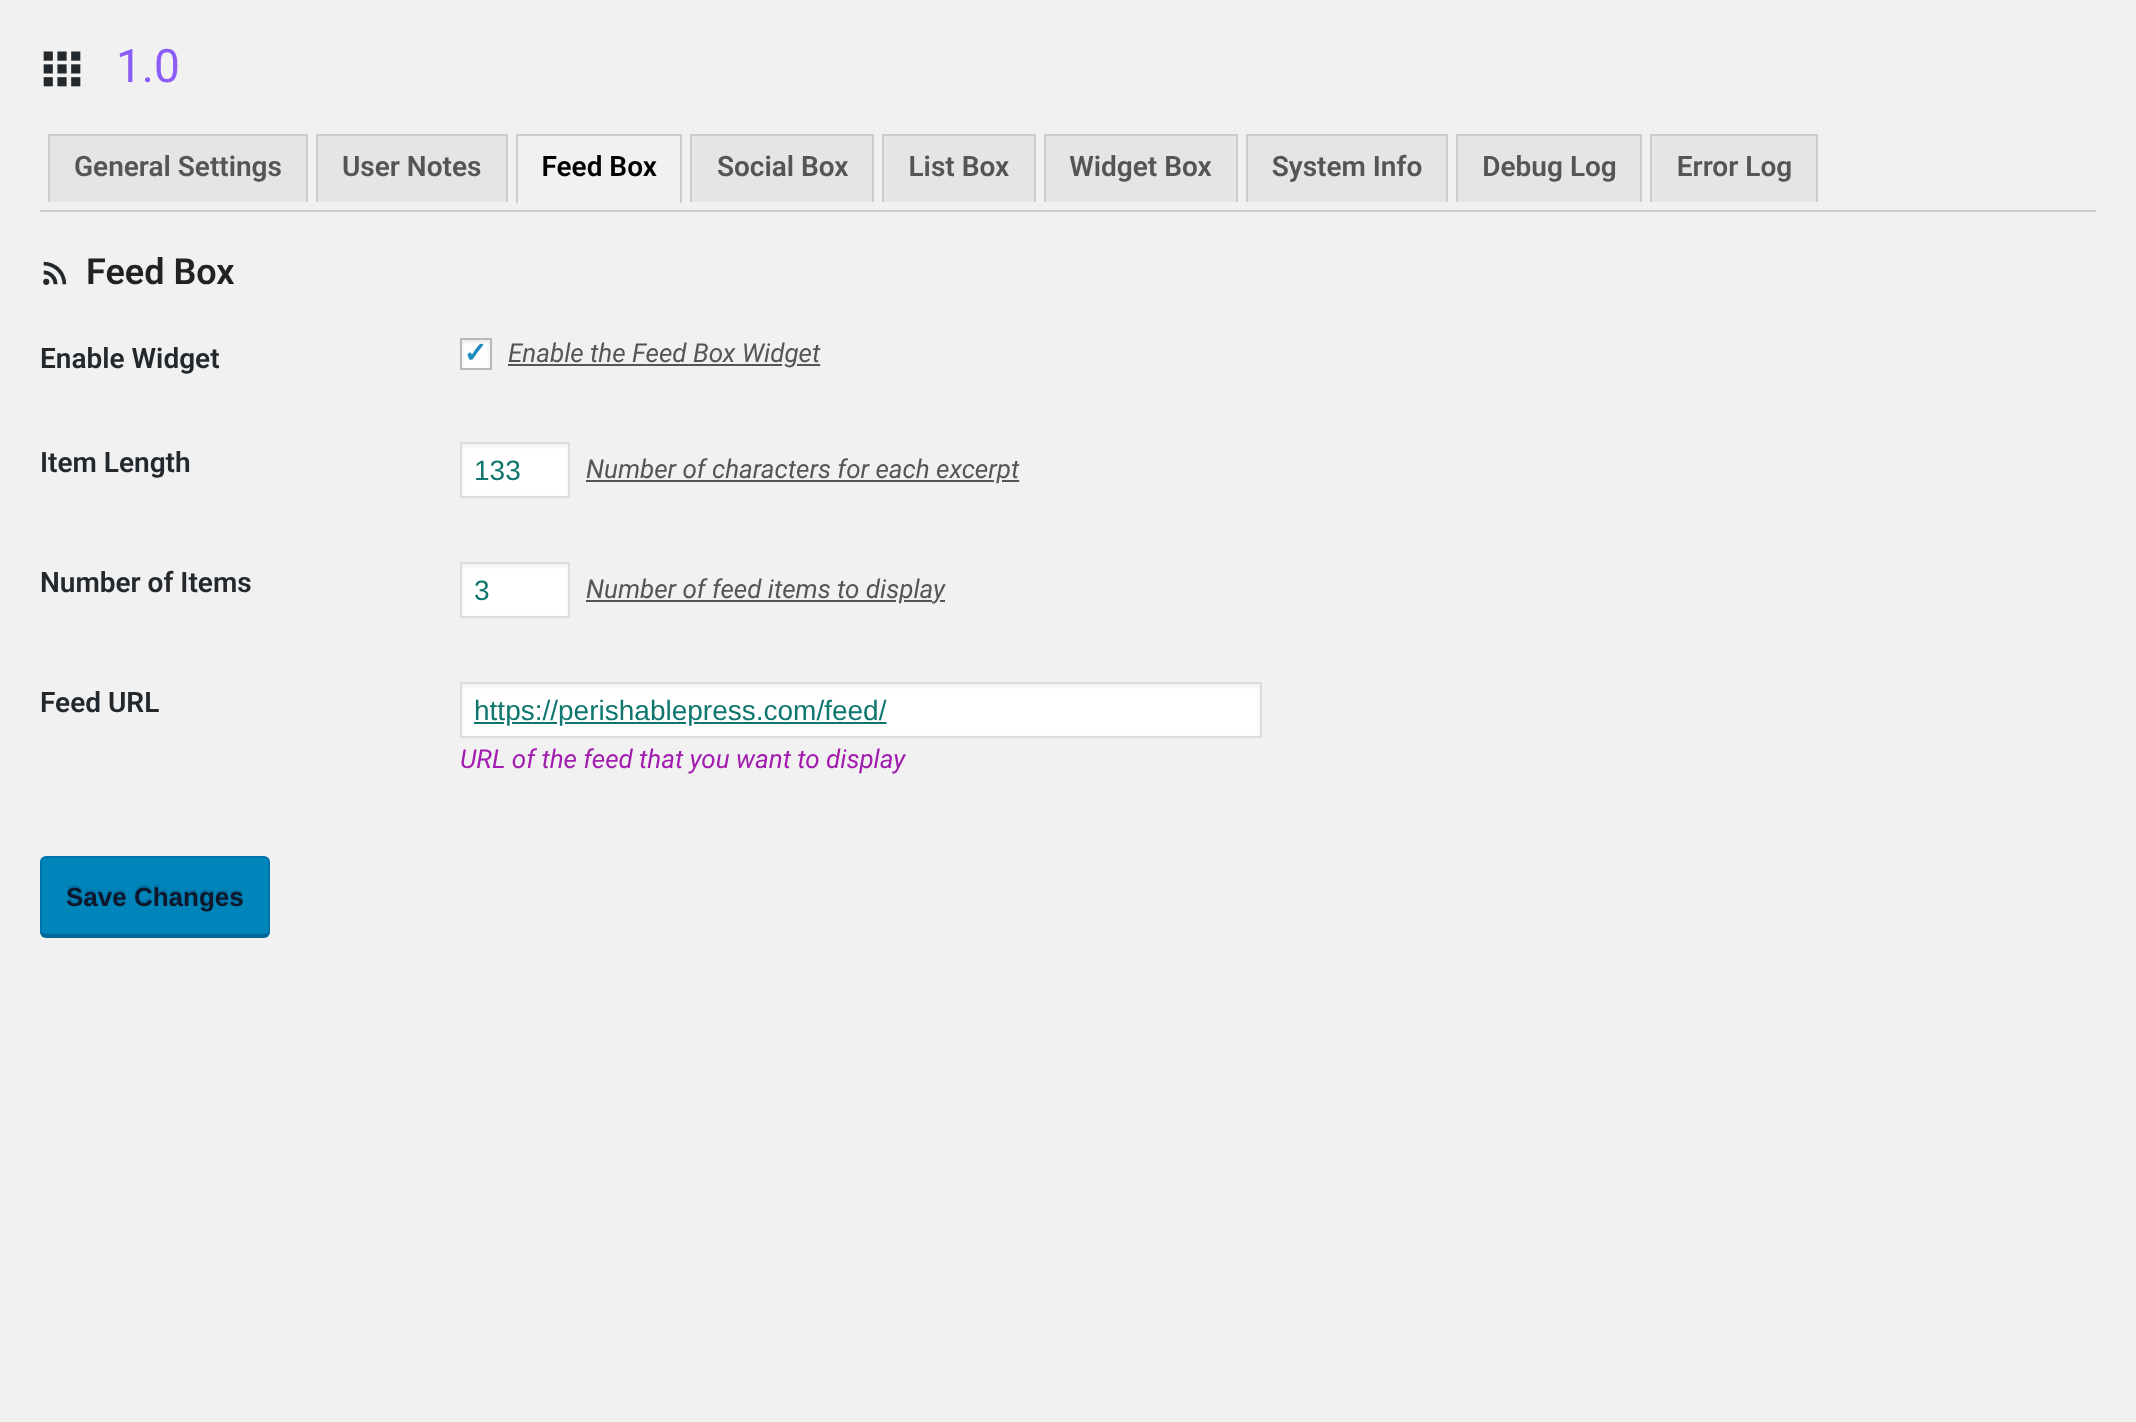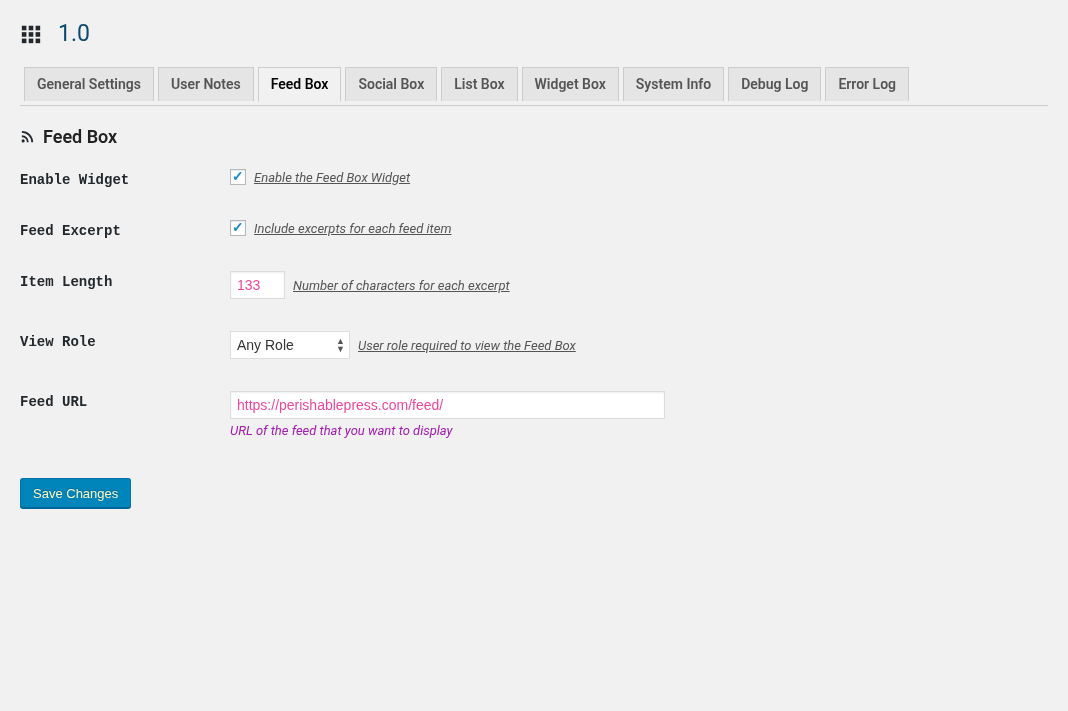--- a/index.html
+++ b/index.html
@@ -21,21 +21,21 @@
     margin: 0 0 15px 0;
     display: flex;
     align-items: center;
     line-height: 1.2;
   }
   h1.page-title .icon {
     margin-right: 10px;
     display: inline-flex;
   }
   h1.page-title .ver {
-    color: #0c4a6e;
+    color: #8b5cf6;
     margin-left: 6px;
   }
 
   
   .nav-tab-wrapper {
     border-bottom: 1px solid #ccc;
     margin: 0 0 20px 0;
     padding: 4px;
   }
   .nav-tab {
@@ -85,21 +85,20 @@
     border-collapse: collapse;
   }
   table.form-table th {
     text-align: left;
     vertical-align: top;
     width: 200px;
     padding: 15px 10px 20px 0;
     font-weight: 600;
     color: #23282d;
     font-size: 14px;
-    font-family: Liberation Mono, monospace;
   }
   table.form-table td {
     padding: 12px 10px 20px 0;
     vertical-align: top;
   }
   .inline {
     display: inline-flex;
     align-items: center;
   }
   .desc {
@@ -137,27 +136,27 @@
     font-size: 14px;
     font-weight: 700;
     color: #1e8cbe;
   }
 
   input[type="text"], input[type="number"], input[type="url"] {
     padding: 4px 6px;
     border: 1px solid #ddd;
     box-shadow: inset 0 1px 2px rgba(0,0,0,.07);
     font-size: 14px;
-    color: #ec4899;
+    color: #0f766e;
     background: #fff;
     height: 28px;
     box-sizing: border-box;
   }
   input.num-small { width: 55px; }
-  input.url-wide  { width: 435px; }
+  input.url-wide  { width: 401px; text-decoration: underline; }
 
   .select-wrap {
     display: inline-block;
     position: relative;
     border: 1px solid #ddd;
     background: #fff;
     height: 28px;
     box-sizing: border-box;
     width: 120px;
   }
@@ -187,28 +186,29 @@
   }
 
   .submit {
     margin: 20px 0 20px 0;
   }
   .button-primary {
     background: #0085ba;
     border: 1px solid #0073aa;
     border-bottom-color: #006799;
     box-shadow: 0 1px 0 #006799;
-    color: #fef9c3;
+    color: #0f172a;
     font-size: 13px;
     line-height: 1;
-    height: 30px;
+    height: 40px;
     padding: 0 12px;
     border-radius: 3px;
     cursor: pointer;
     text-shadow: 0 -1px 1px #006799;
+    font-weight: bold;
   }
 </style>
 </head>
 <body>
 
 <div class="wrap">
 
   <h1 class="page-title">
     <span class="icon">
       <svg width="22" height="22" viewBox="0 0 24 24" fill="#23282d">
@@ -245,51 +245,34 @@
       <tr>
         <th>Enable Widget</th>
         <td>
           <span class="inline">
             <input type="checkbox" checked="" style="">
             <span class="desc">Enable the Feed Box Widget</span>
           </span>
         </td>
       </tr>
       <tr>
-        <th>Feed Excerpt</th>
-        <td>
-          <span class="inline">
-            <input type="checkbox" checked="" style="">
-            <span class="desc">Include excerpts for each feed item</span>
-          </span>
-        </td>
-      </tr>
-      <tr>
         <th>Item Length</th>
         <td>
           <span class="inline">
             <input type="text" class="num-small" value="133" style="">
             <span class="desc">Number of characters for each excerpt</span>
           </span>
         </td>
       </tr>
       <tr>
-        <th>View Role</th>
+        <th>Number of Items</th>
         <td>
           <span class="inline">
-            <span class="select-wrap">
-              <select>
-                <option>Any Role</option>
-              </select>
-              <span class="caret">
-                <span>▲</span>
-                  <span>▼</span>
-              </span>
-            </span>
-            <span class="desc">User role required to view the Feed Box</span>
+            <input type="text" class="num-small" value="3" style="">
+            <span class="desc">Number of feed items to display</span>
           </span>
         </td>
       </tr>
       <tr>
         <th>Feed URL</th>
         <td>
           <input type="text" class="url-wide" value="https://perishablepress.com/feed/" style="">
           <span class="desc-block">URL of the feed that you want to display</span>
         </td>
       </tr>

